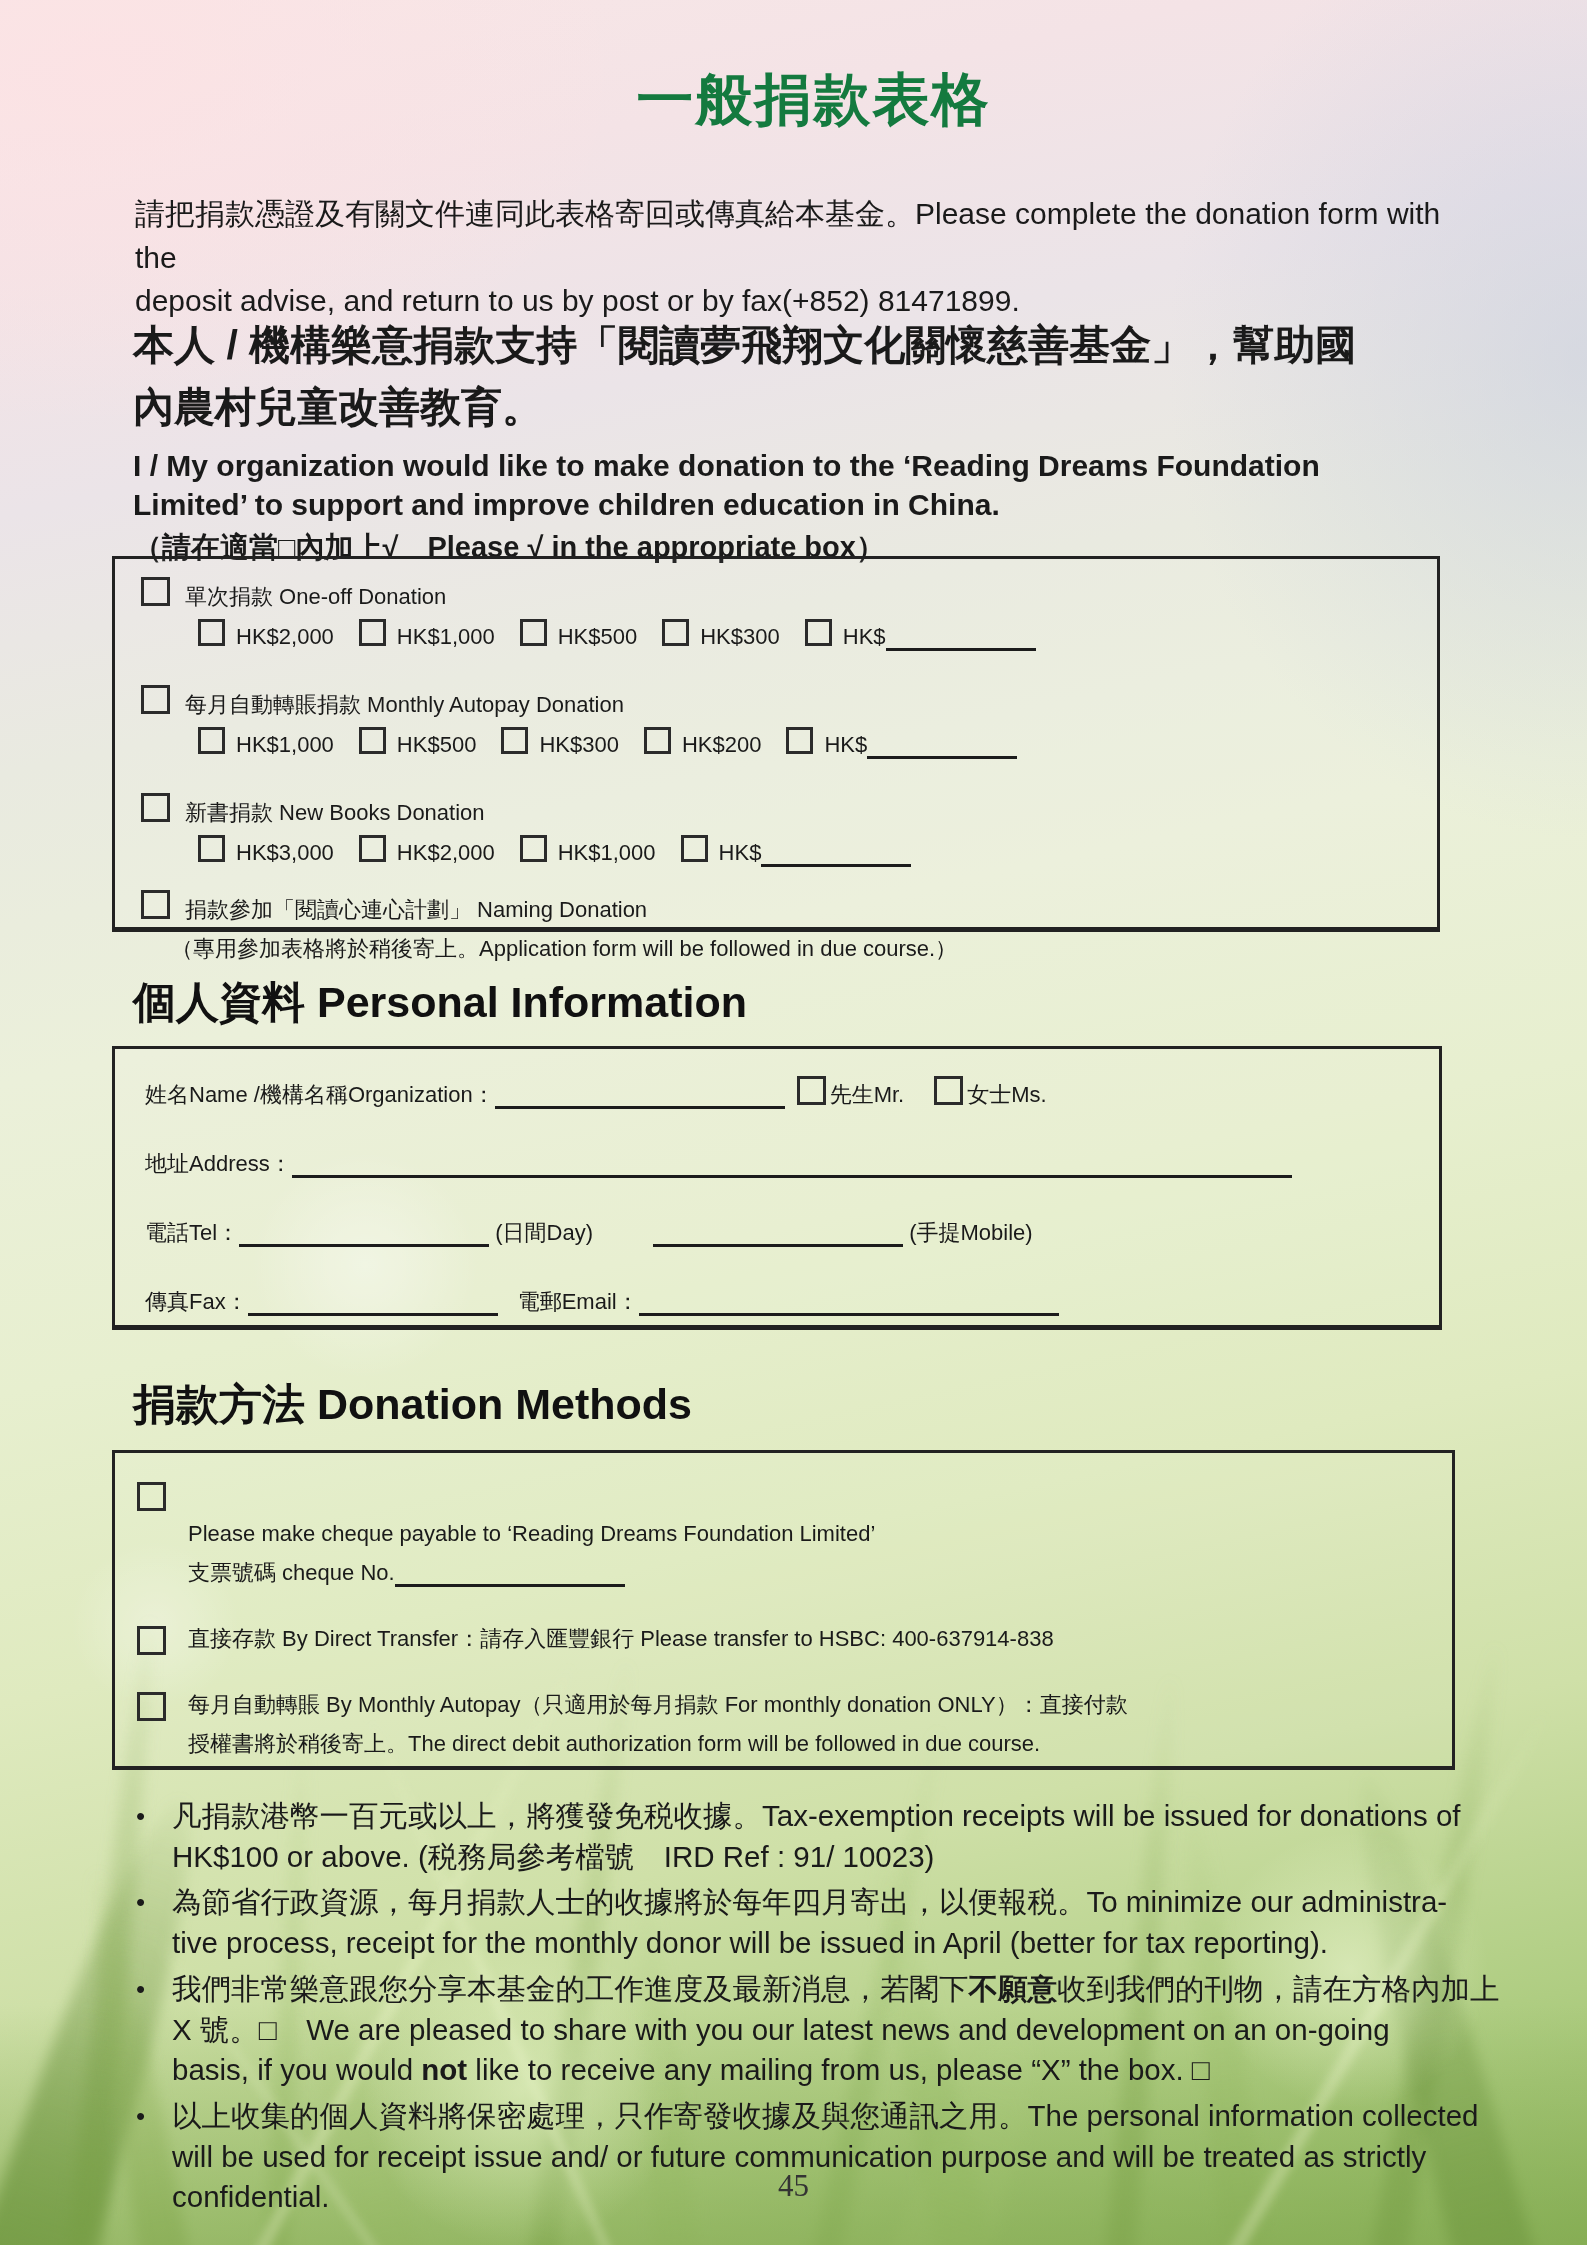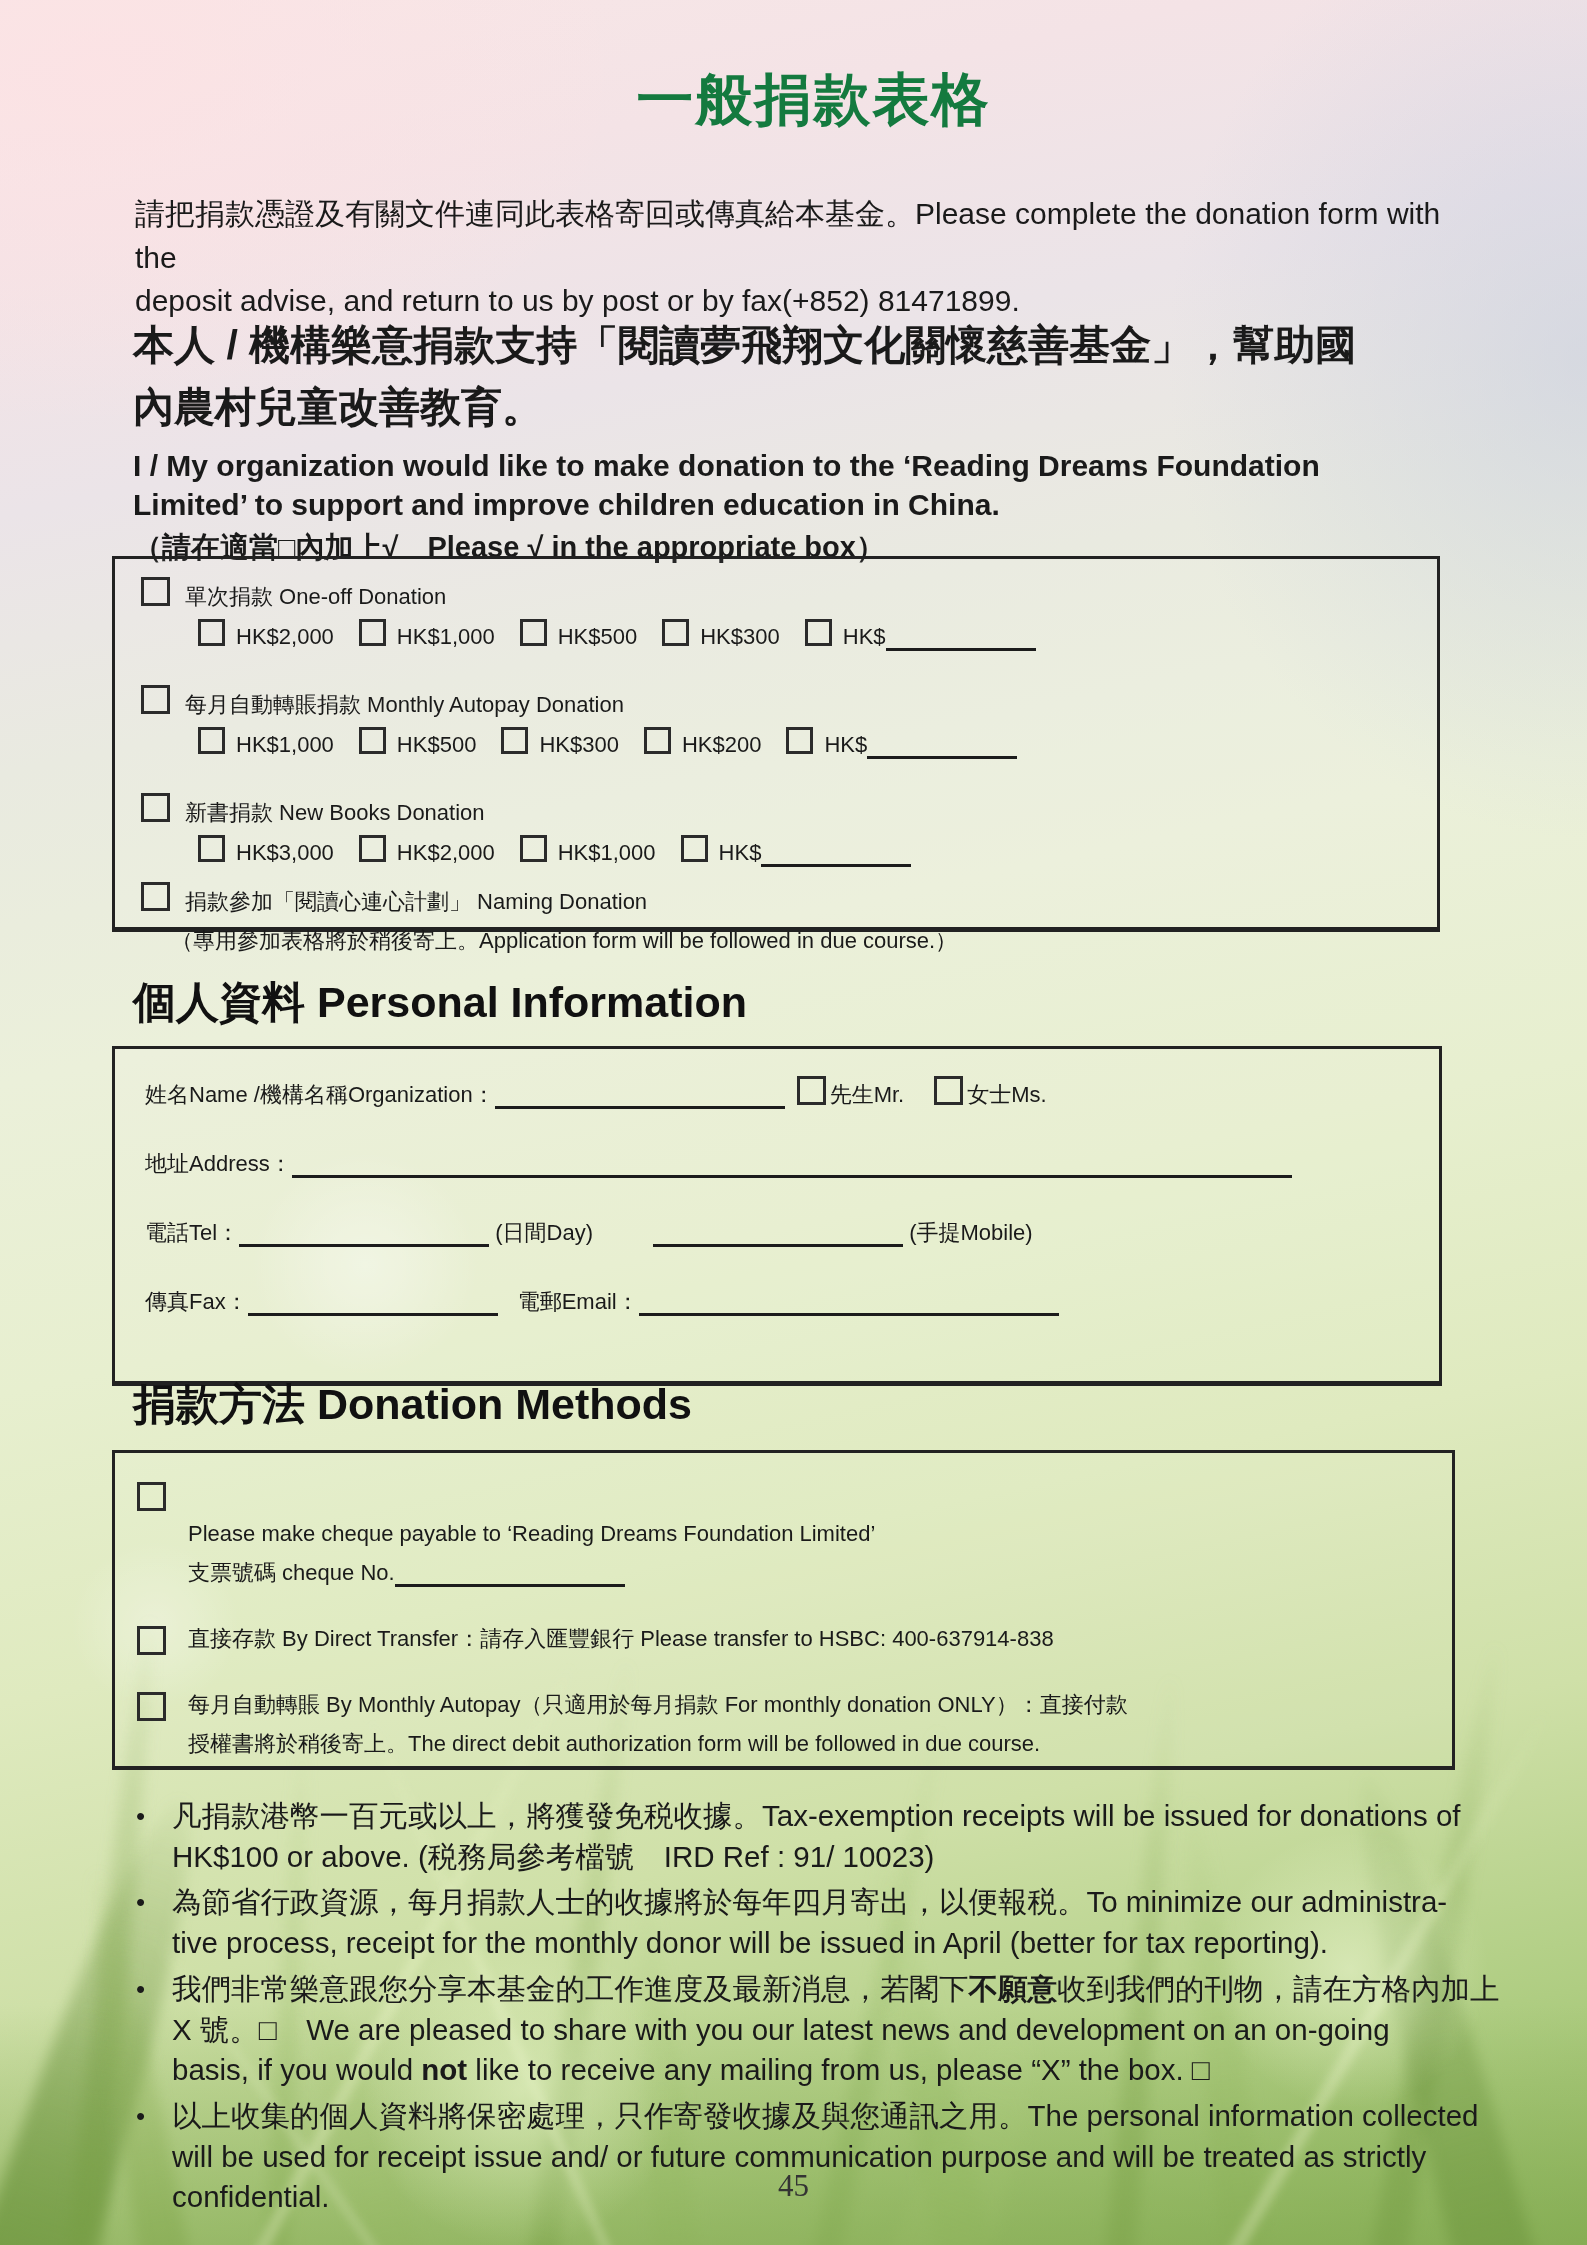--- a/index.html
+++ b/index.html
@@ -59,21 +59,21 @@
   .amount-row{margin-left:57px;line-height:42px;}
   .amt{margin-right:25px;white-space:nowrap;}
   .opt-note{margin-left:30px;line-height:40px;}
   .cb{display:inline-block;width:23px;height:23px;border:3px solid #2b2b2b;vertical-align:-2px;margin-right:15px;background:transparent;}
   .cb.small{width:21px;height:21px;margin-right:11px;}
   .cb.inline{margin-right:4px;vertical-align:-3px;}
   .blank{display:inline-block;border-bottom:3px solid #1c1c1c;height:30px;vertical-align:-7px;}
   .w150{width:150px;} .w290{width:290px;} .w1000{width:1000px;} .w250{width:250px;} .w420{width:420px;} .w230{width:230px;}
   .sechead{font-size:43px;font-weight:700;color:#111;}
   #personal-h{top:974px;left:133px;}
-  #box2{top:1046px;left:112px;width:1330px;height:340px;padding:26px 0 0 30px;box-sizing:border-box;}
+  #box2{top:1046px;left:112px;width:1330px;height:284px;padding:26px 0 0 30px;box-sizing:border-box;}
   .prow{line-height:40px;margin-bottom:29px;}
   .gap12{display:inline-block;width:12px;} .gap30{display:inline-block;width:30px;}
   .gap60{display:inline-block;width:60px;} .gap20{display:inline-block;width:20px;}
   #methods-h{top:1376px;left:133px;}
   #box3{top:1450px;left:112px;width:1343px;height:320px;padding:22px 16px 0 22px;box-sizing:border-box;border-bottom-width:4px;}
   .mrow{display:flex;margin-bottom:27px;line-height:39px;}
   .mrow .cb{flex:0 0 auto;margin-top:7px;margin-right:22px;}
   .mtext{flex:1;}
   #notes{top:1796px;left:136px;width:1375px;font-size:29.5px;line-height:1.38;}
   .note{display:flex;margin-bottom:5px;}
@@ -138,21 +138,21 @@
 
     <div class="opt">
       <div class="opt-label">
         <span class="cb"></span><span>每月自動轉賬捐款 Monthly Autopay Donation</span>
       </div>
       <div class="amount-row">
         <span><span class="amt"><span class="cb small"></span><span>HK$1,000</span></span><span class="amt"><span class="cb small"></span><span>HK$500</span></span><span class="amt"><span class="cb small"></span><span>HK$300</span></span><span class="amt"><span class="cb small"></span><span>HK$200</span></span></span><span class="amt"><span class="cb small"></span><span>HK$</span><span class="blank w150"></span></span>
       </div>
     </div>
 
-    <div class="opt" style="margin-bottom:8px;">
+    <div class="opt" style="margin-bottom:16px;">
       <div class="opt-label">
         <span class="cb"></span><span>新書捐款 New Books Donation</span>
       </div>
       <div class="amount-row">
         <span><span class="amt"><span class="cb small"></span><span>HK$3,000</span></span><span class="amt"><span class="cb small"></span><span>HK$2,000</span></span><span class="amt"><span class="cb small"></span><span>HK$1,000</span></span></span><span class="amt"><span class="cb small"></span><span>HK$</span><span class="blank w150"></span></span>
       </div>
     </div>
 
     <div class="opt" style="margin-bottom:0;">
       <div class="opt-label">

